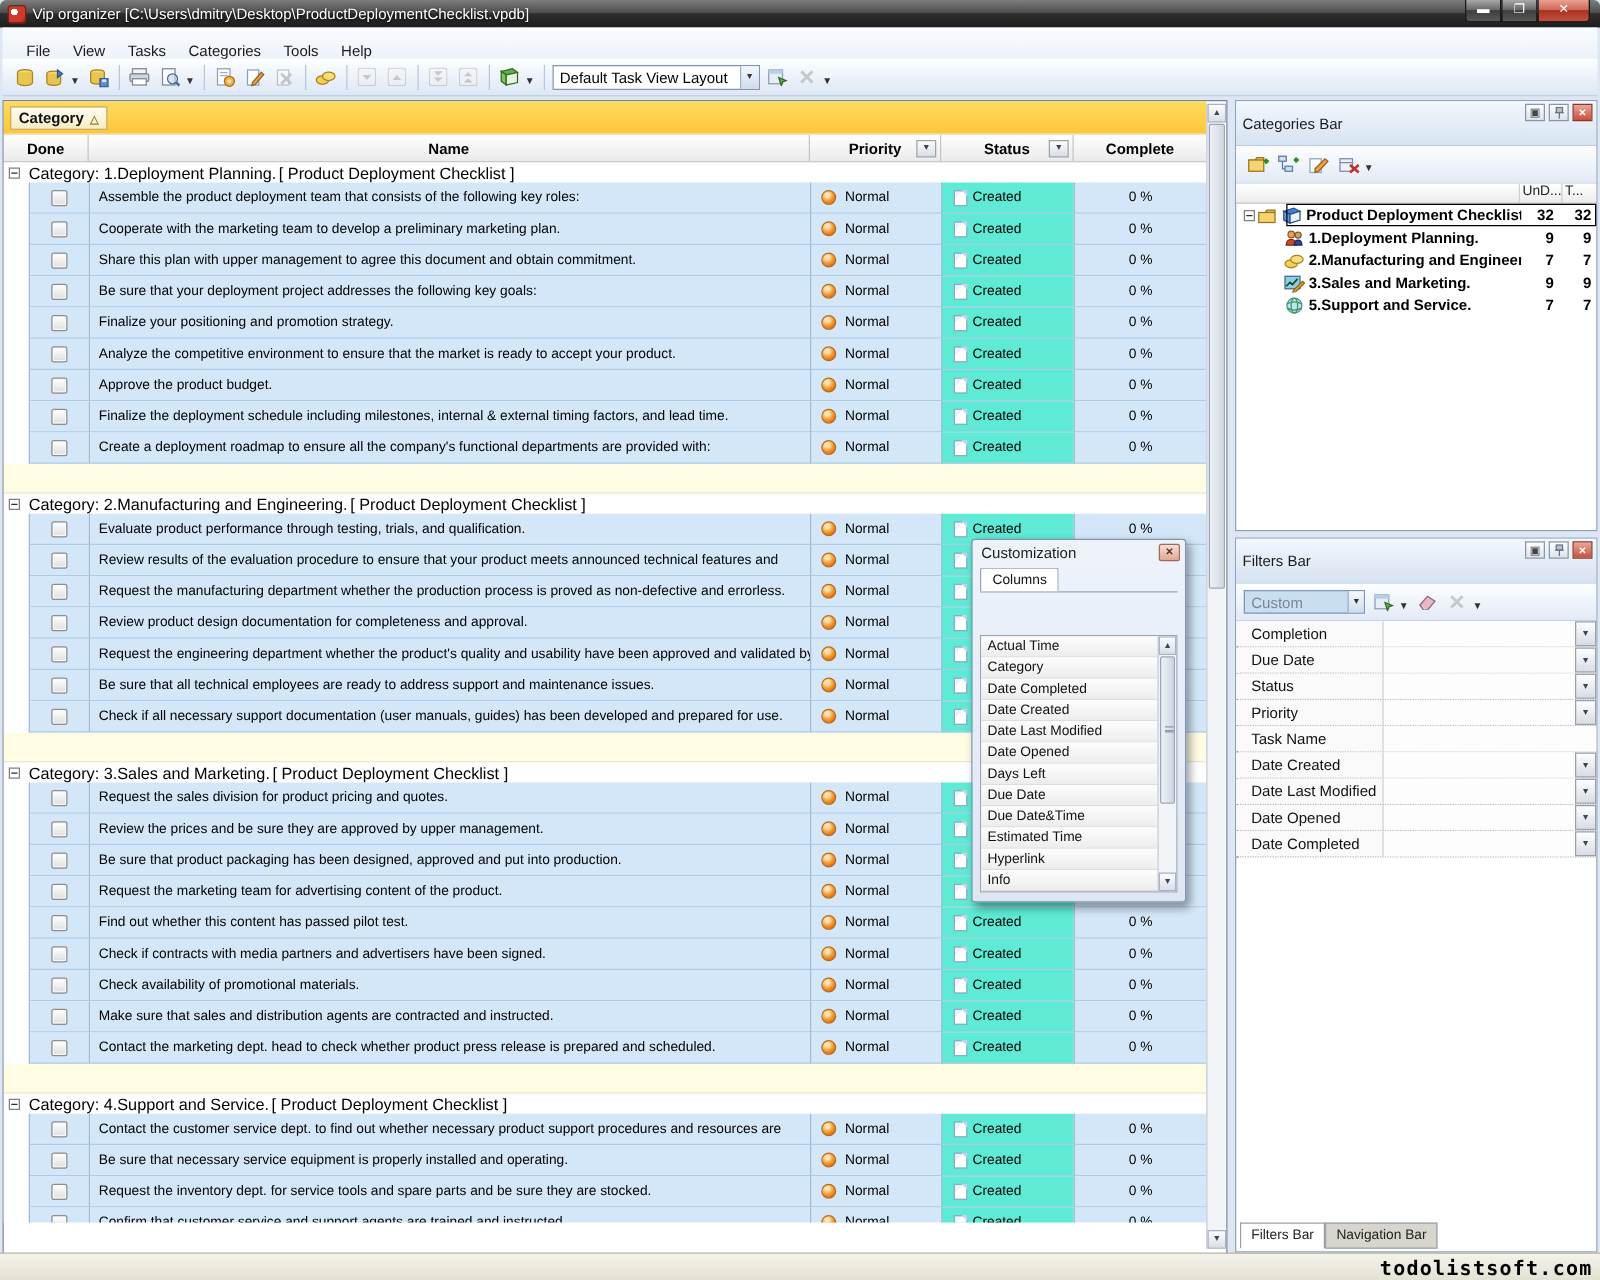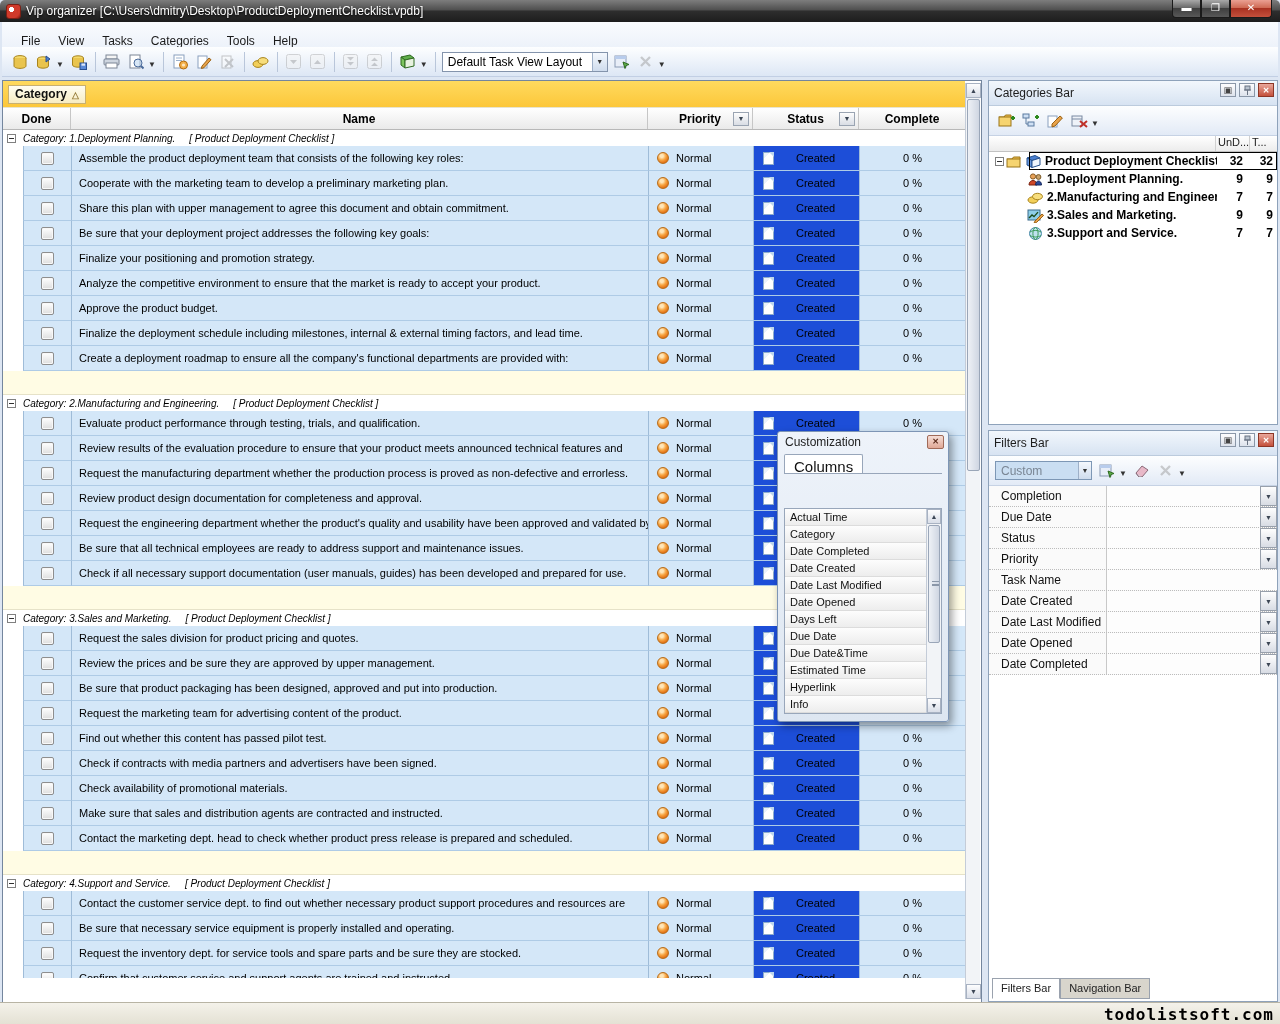--- a/index.html
+++ b/index.html
@@ -53,36 +53,36 @@
   .g-hdr { position:absolute; left:0; top:27px; width:962px; height:22px;
     background:linear-gradient(#ffffff,#eaeaea); border-bottom:1px solid #b8b8b8; display:flex; }
   .g-hcell { border-right:1px solid #c6c6c6; font-weight:bold; font-size:12px;
     display:flex; align-items:center; justify-content:center; position:relative; color:#000; }
   .hw-done{width:68px;} .hw-name{width:577px;} .hw-pri{width:105px;} .hw-status{width:106px;} .hw-comp{width:106px; border-right:none;}
   .hfilter { position:absolute; right:3px; top:4px; width:16px; height:14px;
     border:1px solid #9aa4b2; background:linear-gradient(#fdfdfd,#d9dde4);
     font-size:7px; color:#3a4452; text-align:center; line-height:12px; }
   .g-body { position:absolute; left:0; top:49px; width:962px; height:848px; overflow:hidden; background:#fff; }
 
-  .group-row { height:16px; background:#fff; display:flex; align-items:center; font-size:10px; color:#000;font-style:italic; }
+  .group-row { height:16px; background:#fff; display:flex; align-items:center; font-size:13px; color:#000; }
   .minus { width:9px; height:9px; border:1px solid #808080; background:#fff; position:relative; margin-left:4px; flex:none; }
   .minus::after { content:''; position:absolute; left:1px; right:1px; top:3px; height:1px; background:#303030; }
   .group-label { margin-left:7px; white-space:nowrap; }
-  .group-suffix { margin-left:14px; white-space:nowrap;text-align:right; }
+  .group-suffix { margin-left:2px; white-space:nowrap;text-align:right; }
 
   .task-row { height:25px; display:flex; background:#fff; }
   .t-indent { width:20px; background:#fff; }
   .t-done { width:48px; background:#d4e7f8; border-left:1px solid #9fbcd8; border-bottom:1px solid #aecbe6;
     display:flex; align-items:center; justify-content:center; }
   .t-name { width:577px; background:#d4e7f8; border-left:1px solid #9fbcd8; border-bottom:1px solid #aecbe6;
     font-size:11px; display:flex; align-items:center; padding-left:7px; white-space:nowrap; overflow:hidden; }
   .t-pri { width:105px; background:#d4e7f8; border-left:1px solid #9fbcd8; border-bottom:1px solid #aecbe6;
     font-size:11px; display:flex; align-items:center; padding-left:8px; gap:7px; }
-  .t-status { width:106px; background:#1d4ed8; border-left:1px solid #9fbcd8; border-bottom:1px solid #aecbe6;
-    font-size:11px; display:flex; align-items:center; padding-left:9px; gap:22px; }
+  .t-status { width:106px; background:#5eead4; border-left:1px solid #9fbcd8; border-bottom:1px solid #aecbe6;
+    font-size:11px; display:flex; align-items:center; padding-left:9px; gap:4px; }
   .t-comp { width:106px; background:#d4e7f8; border-left:1px solid #9fbcd8; border-bottom:1px solid #aecbe6;
     font-size:11px; display:flex; align-items:center; justify-content:center; }
   .cb { width:13px; height:13px; border:1px solid #8e8e8e; border-radius:2px;
     background:linear-gradient(#ffffff,#dedede); box-shadow:inset 0 0 0 1px #f8f8f8; }
   .ball { width:12px; height:12px; border-radius:50%; flex:none;
     background:radial-gradient(circle at 38% 30%, #ffe6b8 0 16%, #f7a440 45%, #e06c12 78%, #bf5808);
     border:1px solid #b86c18; }
   .pg { width:11px; height:13px; flex:none; border:1px solid #8cabcc;
     background:linear-gradient(315deg,#ffffff 0 70%,#eaf2fa 70%); position:relative; }
   .pg::before { content:''; position:absolute; right:-1px; top:-1px;
@@ -100,21 +100,21 @@
     background:#f2f4f7; border-left:1px solid #c4ccd8; }
   .sbtn { position:absolute; left:0; width:15px; height:15px; background:linear-gradient(#fdfdfe,#d9dee8);
     border:1px solid #a8b2c2; color:#3c4656; font-size:7px; text-align:center; line-height:13px; }
   .vthumb { position:absolute; left:1px; top:16px; width:13px; height:372px;
     background:linear-gradient(90deg,#eef1f6,#cfd6e2); border:1px solid #9aa6b8; border-radius:2px; }
 
   
   .panel { position:absolute; left:988px; width:290px; background:#fff; border:1px solid #8ea2ba; }
   .p-cat { top:80px; height:345px; }
   .p-fil { top:430px; height:572px; }
-  .p-hdr { height:25px; background:linear-gradient(#f2f7fc,#d7e3f2); border-bottom:1px solid #bccbdd;
+  .p-hdr { height:36px; background:linear-gradient(#f2f7fc,#d7e3f2); border-bottom:1px solid #bccbdd;
     display:flex; align-items:center; padding-left:5px; font-size:12px; color:#1c1c1c; }
   .p-btns { position:absolute; right:3px; top:2px; display:flex; gap:3px; }
   .p-btn { width:16px; height:14px; border:1px solid #8a97a8; background:linear-gradient(#fdfdfe,#dde3ec);
     display:flex; align-items:center; justify-content:center; font-size:9px; color:#444; }
   .p-btn.close { background:linear-gradient(#e9a79b,#c4513c); color:#fff; border-color:#8d3626; font-weight:bold; font-size:8px; }
   .p-tools { height:30px; background:linear-gradient(#fdfeff,#e2eaf6); border-bottom:1px solid #c6d2e4;
     display:flex; align-items:center; padding-left:6px; }
 
   
   .tree-colhdr { height:16px; background:linear-gradient(#ffffff,#ececec); border-bottom:1px solid #c2c2c2;
@@ -145,21 +145,21 @@
   
   .dialog { position:absolute; left:777px; top:431px; width:172px; height:291px;
     background:linear-gradient(#eef3fa,#dde6f1); border:1px solid #7d95b5; border-radius:3px;
     box-shadow:3px 4px 8px rgba(0,0,0,.4); z-index:50; }
   .d-title { height:20px; display:flex; align-items:center; padding-left:7px; font-size:12px; color:#222; }
   .d-close { position:absolute; right:4px; top:3px; width:17px; height:14px; border:1px solid #a06a58;
     background:linear-gradient(#f6ded6,#e0a896); border-radius:2px; font-size:8px; color:#5a2a1a;
     text-align:center; line-height:12px; font-weight:bold; }
   .d-tabs { height:20px; margin:2px 6px 0; display:flex; align-items:flex-end; border-bottom:1px solid #98a6ba; }
   .d-tab { height:19px; padding:3px 9px 0; background:#fff; border:1px solid #98a6ba; border-bottom:none;
-    border-radius:2px 2px 0 0; font-size:15px; color:#111; }
+    border-radius:2px 2px 0 0; font-size:11px; color:#111; }
   .d-list { position:absolute; left:6px; right:6px; top:44px; bottom:7px; background:#fff;
     border:1px solid #98a6ba; overflow:hidden;margin-top:32px; }
   .d-item { height:17px; background:linear-gradient(#fdfdfd,#ededed); border-bottom:1px solid #dcdcdc;
     font-size:11px; color:#111; padding:2px 0 0 5px; white-space:nowrap; overflow:hidden; margin-right:15px; }
   .d-scroll { position:absolute; right:0; top:0; bottom:0; width:15px; background:#f2f4f7; border-left:1px solid #c4ccd8; }
   .d-thumb { position:absolute; left:1px; top:16px; width:12px; height:118px;
     background:linear-gradient(90deg,#eef1f6,#cfd6e2); border:1px solid #9aa6b8; border-radius:2px; }
   .d-grip { position:absolute; left:3px; top:55px; width:7px; height:5px;
     border-top:1px solid #8a96a8; border-bottom:1px solid #8a96a8; }
   .d-grip::after{ content:''; position:absolute; left:0; right:0; top:2px; height:1px; background:#8a96a8; }
@@ -950,21 +950,21 @@
         </div>
         <div class="tree-row">
           <span style="width: 36px; flex: 0 0 auto;"></span>
           <span class="ticon">
             <svg width="17" height="15">
               <circle cx="8.5" cy="7.5" r="6" fill="#bfe2ef" stroke="#4a8aa8"></circle>
               <path d="M3 6c3-2 8-2 11 0M3 9.5c3 2 8 2 11 0" fill="none" stroke="#3a9a58"></path>
               <ellipse cx="8.5" cy="7.5" rx="2.6" ry="6" fill="none" stroke="#3a9a58"></ellipse>
             </svg>
           </span>
-          <span class="tree-label">3.Support and Service.</span>
+          <span class="tree-label">5.Support and Service.</span>
           <span class="num">7</span>
           <span class="num">7</span>
         </div>
       </div>
   </div>
 
   <div class="panel p-fil">
     <div class="p-hdr">
       <span>Filters Bar</span>
       <div class="p-btns">

